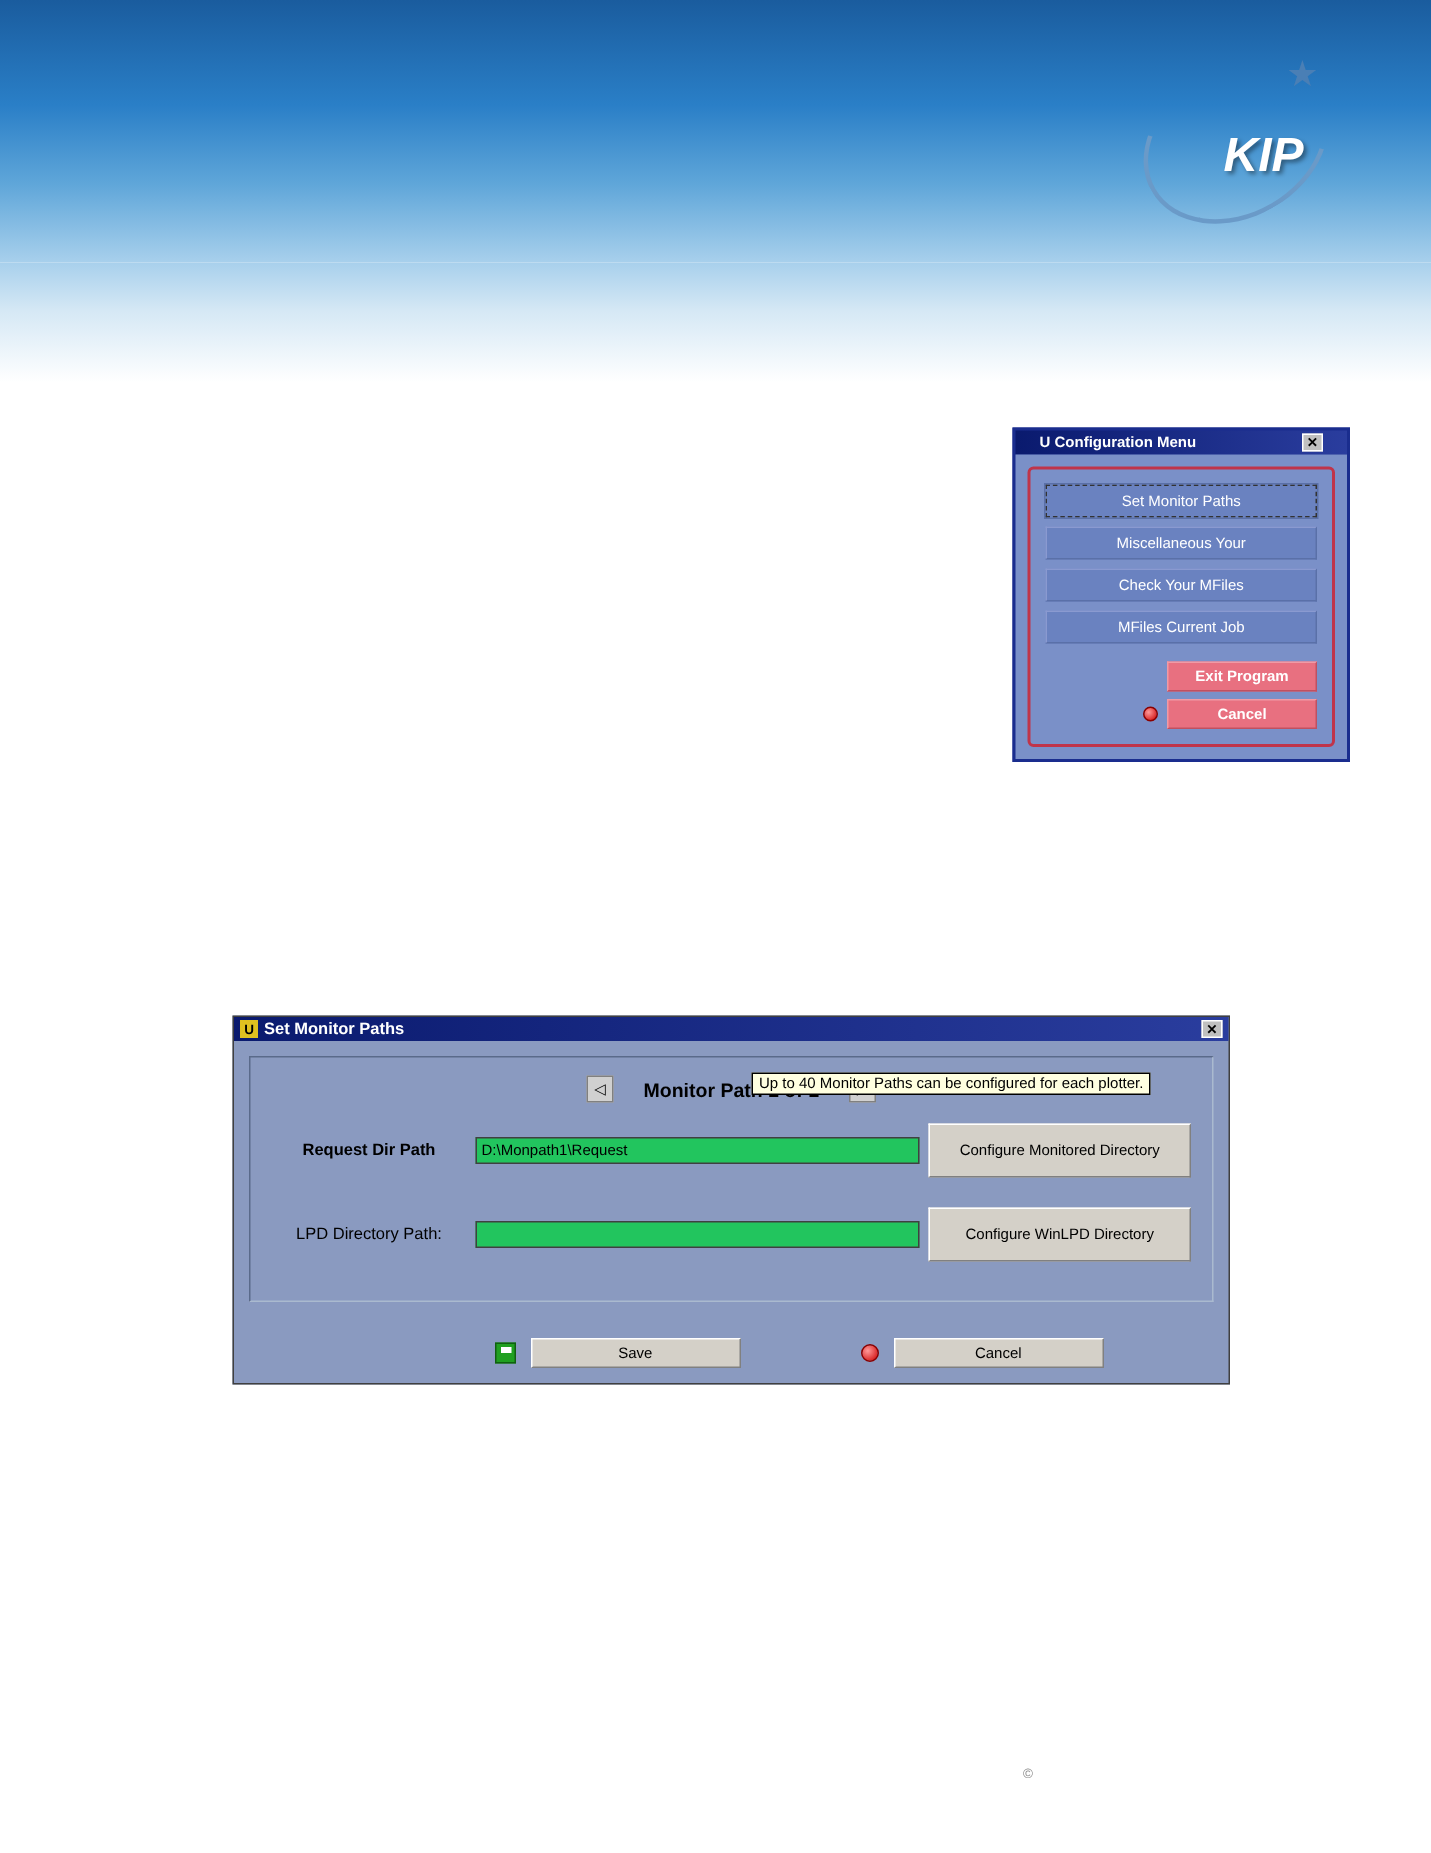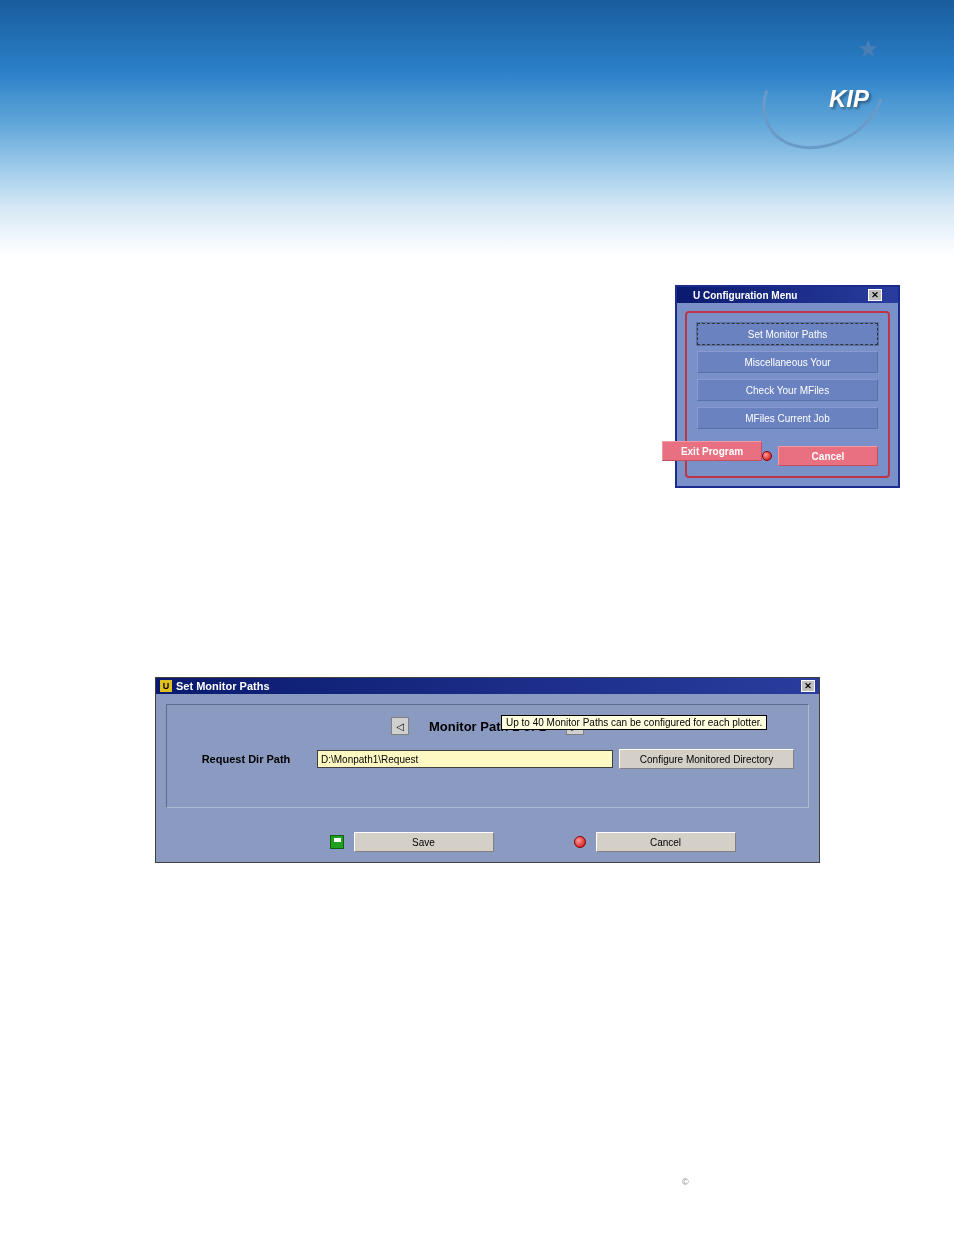--- a/index.html
+++ b/index.html
@@ -46,21 +46,21 @@
       border-top-color: transparent;
       border-right-color: transparent;
       transform: rotate(-30deg);
     }
     .logo-text {
       position: absolute;
       top: 55px;
       right: 25px;
       font-weight: bold;
       font-style: italic;
-      font-size: 24px;
+      font-size: 32px;
       color: #fff;
       text-shadow: 2px 2px 3px rgba(0,0,0,0.4);
     }
 
     
     .config-menu {
       position: absolute;
       top: 285px;
       left: 675px;
       width: 225px;
@@ -247,29 +247,29 @@
     .form-label {
       width: 130px;
       text-align: center;
       font-size: 11px;
       color: #000;
     }
     .form-label.bold { font-weight: bold; }
     .form-input {
       flex: 1;
       height: 18px;
-      background: #fef9c3;
+      background: #22c55e;
       border: 1px solid #404040;
       font-size: 10px;
       padding: 1px 3px;
     }
     .form-input.short { max-width: 275px; }
     .form-btn {
       width: 175px;
-      height: 20px;
+      height: 36px;
       background: #d4d0c8;
       border: 1px solid #808080;
       border-top-color: #fff;
       border-left-color: #fff;
       font-size: 10px;
       cursor: pointer;
     }
     .bottom-btns {
       display: flex;
       justify-content: center;
@@ -337,21 +337,21 @@
     </div>
     <div class="close-x">✕</div>
   </div>
   <div class="body">
     <div class="inner-frame">
       <button class="menu-btn highlighted">Set Monitor Paths</button>
       <button class="menu-btn">Miscellaneous Your</button>
       <button class="menu-btn">Check Your MFiles</button>
       <button class="menu-btn">MFiles Current Job</button>
       <div class="bottom-row">
-        <div style="display:flex; align-items:flex-end; gap:0;">
+        <div style="display:flex; flex-direction:column; align-items:flex-end; gap:0;">
           <button class="pink-btn">Exit Program</button>
           <div style="display:flex; align-items:center; gap:6px;">
             <div class="red-dot"></div>
             <button class="pink-btn" style="margin-bottom:0;">Cancel</button>
           </div>
         </div>
       </div>
     </div>
   </div>
 </div>
@@ -378,20 +378,25 @@
       </div>
 
       <div class="form-row">
         <span class="form-label bold">Request Dir Path</span>
         <input class="form-input" value="D:\Monpath1\Request" style="">
         <button class="form-btn">Configure Monitored Directory</button>
       </div>
 
       <div style="height:12px;"></div>
 
+      <div class="form-row">
+        <span class="form-label">LPD Directory Path:</span>
+        <input class="form-input" value="" style="">
+        <button class="form-btn">Configure WinLPD Directory</button>
+      </div>
 
     </div>
 
     <div class="bottom-btns">
       <div class="spacer"></div>
       <div class="save-icon"></div>
       <button class="wide-btn">Save</button>
       <div style="width:60px;"></div>
       <div class="red-circle"></div>
       <button class="wide-btn">Cancel</button>

